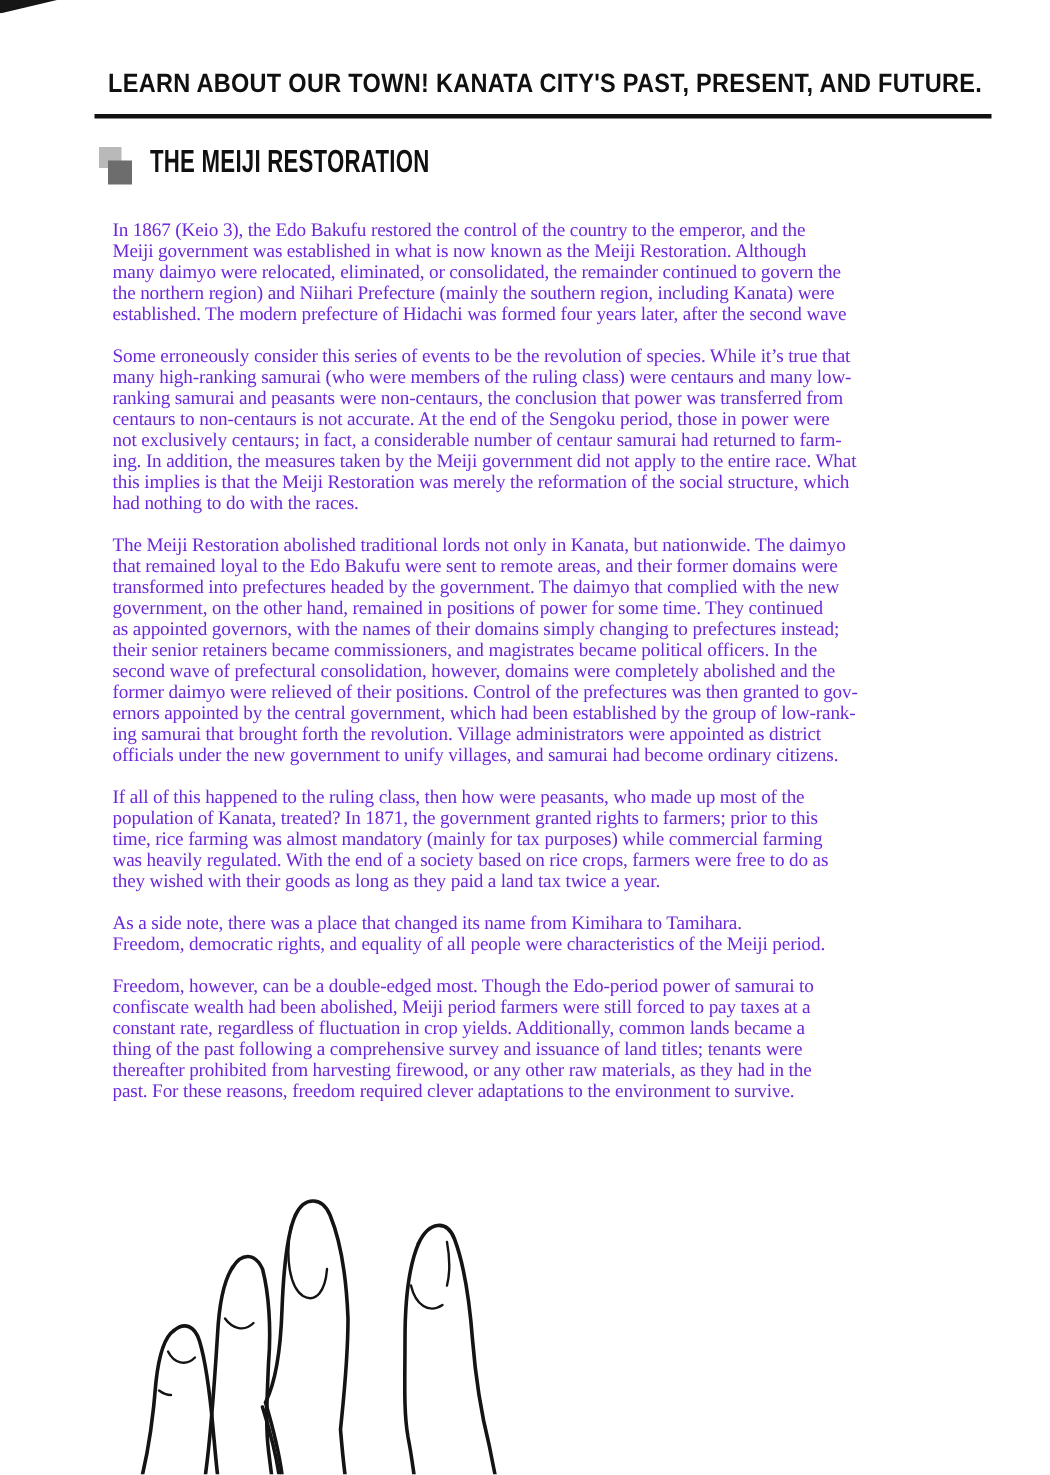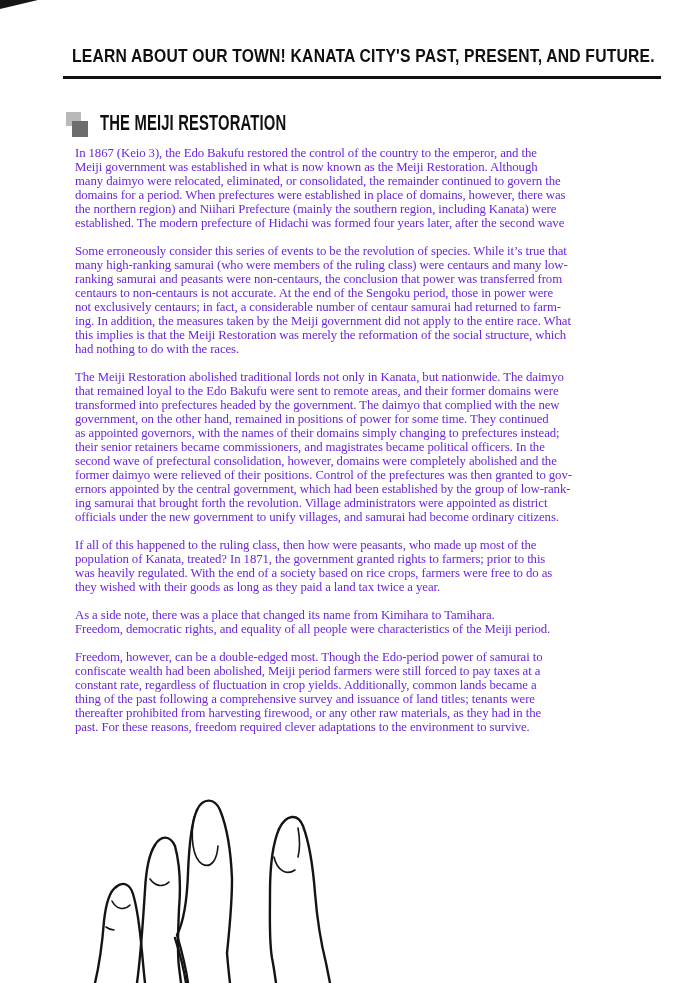--- a/index.html
+++ b/index.html
@@ -16,21 +16,21 @@
   .page-header-title{
     position:absolute;left:72px;top:47px;white-space:nowrap;
     font-family:"Liberation Sans",sans-serif;font-weight:700;
     font-size:16px;letter-spacing:0.2px;color:#101010;
     transform:scale(0.98,1.1);transform-origin:left top;
   }
   .header-rule{
     position:absolute;left:63px;top:76px;width:598px;height:2.5px;
     background:#111111;
   }
-  .section-heading{position:absolute;left:66px;top:110px;width:400px;height:30px;}
+  .section-heading{position:absolute;left:66px;top:96px;width:400px;height:30px;}
   .heading-icon{position:absolute;left:0;top:2px;width:24px;height:26px;display:block;}
   .heading-icon .sq{position:absolute;display:block;}
   .heading-icon .sq.light{left:0;top:0;width:15px;height:14px;background:#b9b9b9;}
   .heading-icon .sq.dark{left:6px;top:9px;width:16px;height:16px;background:#6d6d6d;}
   .section-title{
     position:absolute;left:34px;top:1px;margin:0;white-space:nowrap;
     font-family:"Liberation Sans",sans-serif;font-weight:700;
     font-size:19px;color:#101010;letter-spacing:0.2px;
     transform:scale(0.78,1.12);transform-origin:left top;
   }
@@ -61,21 +61,20 @@
     <span class="sq dark"></span>
   </span>
   <h1 class="section-title">THE MEIJI RESTORATION</h1>
 </div>
 
 <div class="article" id="article">
     <div class="para">
       <div class="line">In 1867 (Keio 3), the Edo Bakufu restored the control of the country to the emperor, and the</div>
       <div class="line">Meiji government was established in what is now known as the Meiji Restoration. Although</div>
       <div class="line">many daimyo were relocated, eliminated, or consolidated, the remainder continued to govern the</div>
-      <div class="line">domains for a period. When prefectures were established in place of domains, however, there was</div>
       <div class="line">the northern region) and Niihari Prefecture (mainly the southern region, including Kanata) were</div>
       <div class="line">established. The modern prefecture of Hidachi was formed four years later, after the second wave</div>
     </div>
     <div class="para">
       <div class="line">Some erroneously consider this series of events to be the revolution of species. While it’s true that</div>
       <div class="line">many high-ranking samurai (who were members of the ruling class) were centaurs and many low-</div>
       <div class="line">ranking samurai and peasants were non-centaurs, the conclusion that power was transferred from</div>
       <div class="line">centaurs to non-centaurs is not accurate. At the end of the Sengoku period, those in power were</div>
       <div class="line">not exclusively centaurs; in fact, a considerable number of centaur samurai had returned to farm-</div>
       <div class="line">ing. In addition, the measures taken by the Meiji government did not apply to the entire race. What</div>
@@ -91,20 +90,21 @@
       <div class="line">their senior retainers became commissioners, and magistrates became political officers. In the</div>
       <div class="line">second wave of prefectural consolidation, however, domains were completely abolished and the</div>
       <div class="line">former daimyo were relieved of their positions. Control of the prefectures was then granted to gov-</div>
       <div class="line">ernors appointed by the central government, which had been established by the group of low-rank-</div>
       <div class="line">ing samurai that brought forth the revolution. Village administrators were appointed as district</div>
       <div class="line">officials under the new government to unify villages, and samurai had become ordinary citizens.</div>
     </div>
     <div class="para">
       <div class="line">If all of this happened to the ruling class, then how were peasants, who made up most of the</div>
       <div class="line">population of Kanata, treated? In 1871, the government granted rights to farmers; prior to this</div>
+      <div class="line">time, rice farming was almost mandatory (mainly for tax purposes) while commercial farming</div>
       <div class="line">was heavily regulated. With the end of a society based on rice crops, farmers were free to do as</div>
       <div class="line">they wished with their goods as long as they paid a land tax twice a year.</div>
     </div>
     <div class="para">
       <div class="line">As a side note, there was a place that changed its name from Kimihara to Tamihara.</div>
       <div class="line">Freedom, democratic rights, and equality of all people were characteristics of the Meiji period.</div>
     </div>
     <div class="para">
       <div class="line">Freedom, however, can be a double-edged most. Though the Edo-period power of samurai to</div>
       <div class="line">confiscate wealth had been abolished, Meiji period farmers were still forced to pay taxes at a</div>

